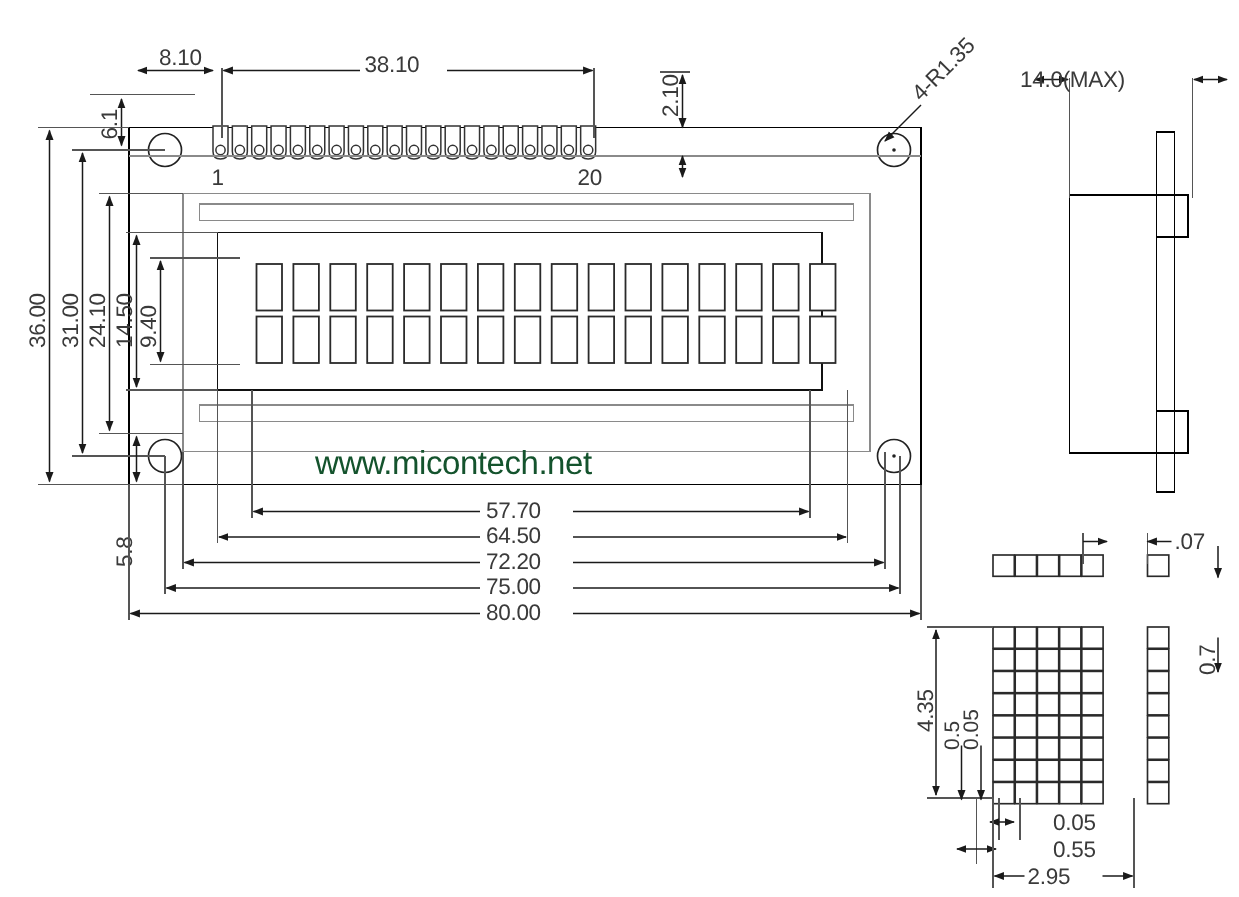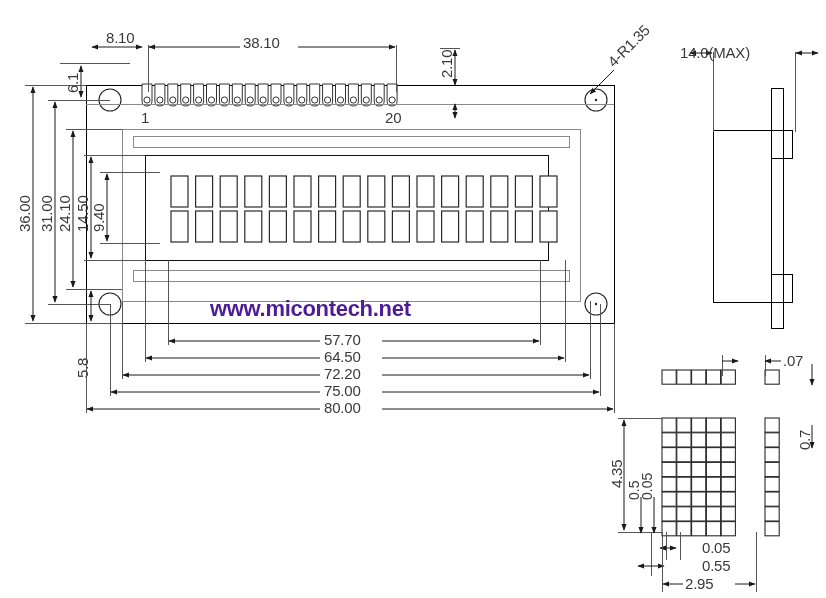--- a/index.html
+++ b/index.html
@@ -38,23 +38,23 @@
     letter-spacing: -0.2px;
   }
   .dimtxt-sm {
     font-family: "Liberation Sans", sans-serif;
     font-size: 14px;
     fill: #3a3a3a;
   }
   .wm {
     position: absolute;
     font-family: "Liberation Sans", sans-serif;
-    font-weight: bold;
+    font-weight: normal;
     font-size: 22px;
-    color: #4c1d95;
+    color: #14532d;
     white-space: nowrap;
     letter-spacing: -0.3px;
   }
 </style>
 </head>
 <body>
 
 <div id="canvas">
 
   <svg class="dwg" viewBox="0 0 826 598">

